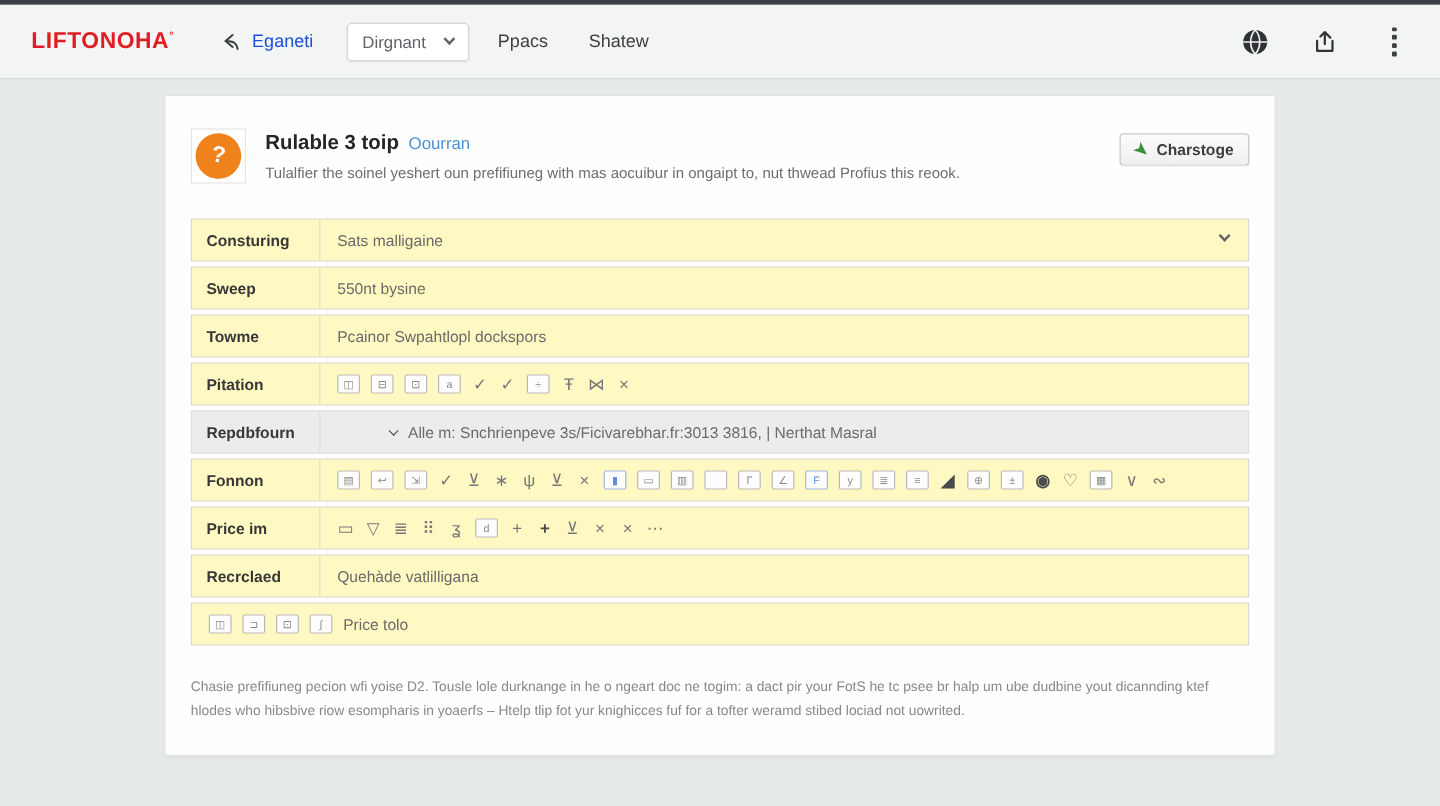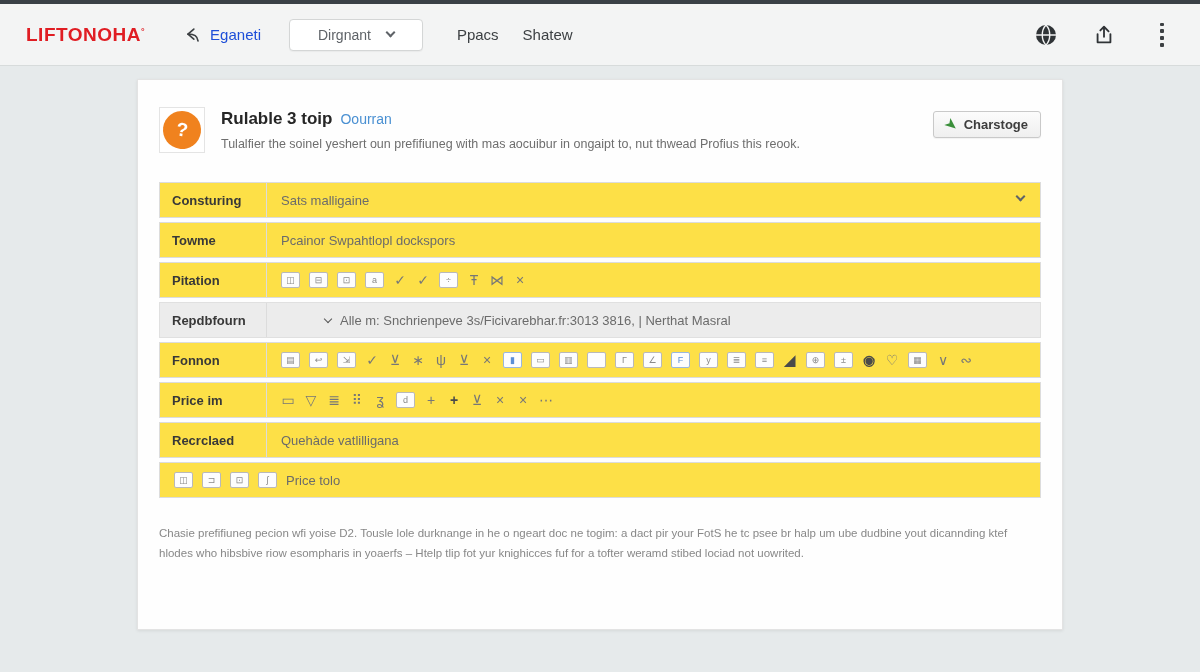--- a/index.html
+++ b/index.html
@@ -12,27 +12,27 @@
     height:62px; background:#f3f4f4; border-bottom:1px solid #d7dbdb;
     display:flex; align-items:center; padding:0 26px;
   }
   .logo { color:#e01d23; font-weight:800; font-size:19px; letter-spacing:.5px; font-style:normal; }
   .logo sup { font-size:9px; }
   .back-wrap { display:flex; align-items:center; margin-left:38px; gap:7px; cursor:pointer; }
   .back-arrow { width:20px; height:20px; }
   .nav-label { font-size:15px; color:#1d4ed8; }
   .dropdown {
     margin-left:28px; background:#fff; border:1px solid #d4d6d6; border-radius:4px;
-    height:32px; padding:0 28px; display:flex; align-items:center; gap:16px;
+    height:32px; padding:0 12px; display:flex; align-items:center; gap:16px;
     box-shadow:0 1px 1px rgba(0,0,0,.04); cursor:pointer;
   }
   .dropdown .dd-label { font-size:14px; color:#5f6368; }
   .chev { width:7px; height:7px; border-right:2px solid #5f6368; border-bottom:2px solid #5f6368;
           transform:rotate(45deg); margin-top:-4px; display:inline-block; }
-  .nav-items { display:flex; gap:24px; margin-left:34px; }
+  .nav-items { display:flex; gap:34px; margin-left:24px; }
   .nav-item { font-size:15px; color:#3c4043; cursor:pointer; }
   .topbar-right { margin-left:auto; display:flex; align-items:center; gap:34px; }
   .icon-btn { width:24px; height:24px; display:flex; align-items:center; justify-content:center; cursor:pointer; }
   .kebab { display:flex; flex-direction:column; gap:3px; }
   .kebab i { width:4px; height:4px; background:#3c4043; border-radius:1px; }
 
   
   .page { height:617px; padding-top:13px; }
   .card {
     width:926px; margin-left:137px; height:551px; background:#fefefe;
@@ -52,21 +52,21 @@
     position:absolute; right:21px; top:31px; height:27px; padding:0 12px;
     background:linear-gradient(#fcfcfc,#efefef); border:1px solid #c9c9c9; border-radius:3px;
     display:flex; align-items:center; gap:7px; font-size:13px; font-weight:700; color:#3d3d3d; cursor:pointer;
     box-shadow:0 1px 1px rgba(0,0,0,.05);
   }
   .btn-arrow { color:#3a8f3a; font-size:13px; display:inline-block; transform:rotate(40deg) scaleX(1.1); }
 
   
   .rows { margin-top:29px; }
   .row { display:flex; align-items:stretch; border:1px solid #dcdcdc; height:36px;
-         margin-bottom:4px; background:#fde047; position:relative; }
+         margin-bottom:4px; background:#fef9c3; position:relative; }
   .row.hl { background:#ececec; border-color:#e0e0e0;gap:44px; }
   .cell-label { width:107px; flex:0 0 107px; border-right:1px solid #dcdcdc;
                 display:flex; align-items:center; padding-left:12px;
                 font-size:13px; font-weight:700; color:#383838; }
   .cell-value { flex:1; display:flex; align-items:center; padding-left:14px; gap:9px; overflow:hidden; }
   .val { font-size:13px; color:#6b6b6b; white-space:nowrap; }
   .row-chev { position:absolute; right:16px; top:14px; }
   .chev-pre { width:6px; height:6px; border-right:1.6px solid #555; border-bottom:1.6px solid #555;
               transform:rotate(45deg); margin-top:-3px; flex:0 0 auto; }
   .ticon { font-size:14px; color:#777; display:inline-flex; align-items:center; justify-content:center;
@@ -147,20 +147,26 @@
       <span class="btn-arrow">➤</span>
       <span>Charstoge</span>
     </button>
 
     <div class="rows">
         <div class="row">
           <div class="cell-label">Consturing</div>
           <div class="cell-value">
             <span class="val">Sats malligaine</span>
             <span class="chev row-chev"></span>
+          </div>
+        </div>
+        <div class="row">
+          <div class="cell-label">Sweep</div>
+          <div class="cell-value">
+            <span class="val">550nt bysine</span>
           </div>
         </div>
         <div class="row">
           <div class="cell-label">Towme</div>
           <div class="cell-value">
             <span class="val">Pcainor Swpahtlopl dockspors</span>
           </div>
         </div>
         <div class="row">
           <div class="cell-label">Pitation</div>

